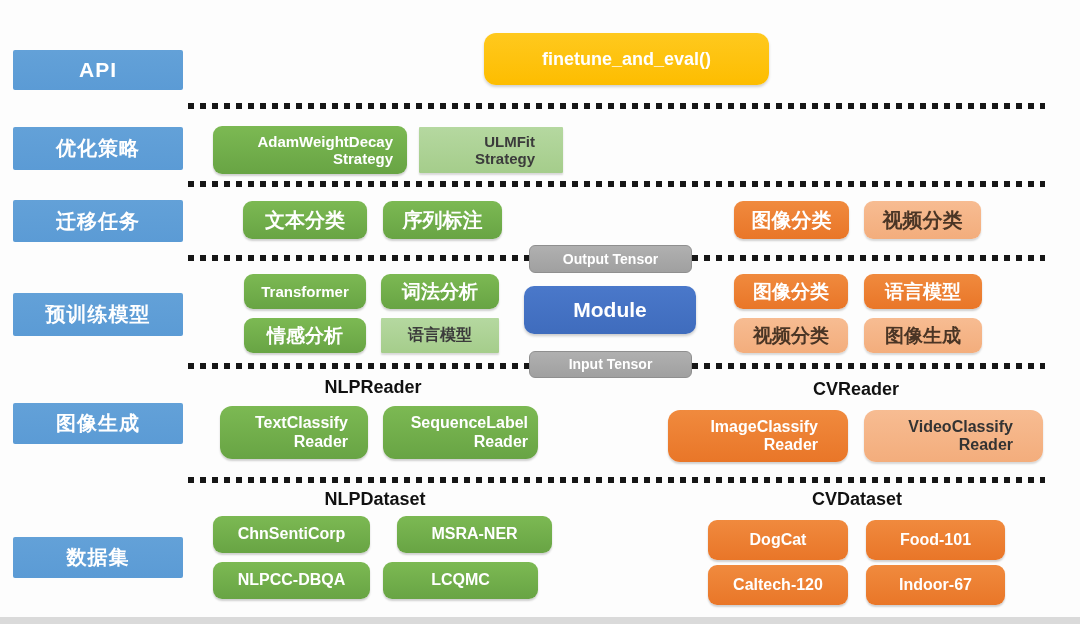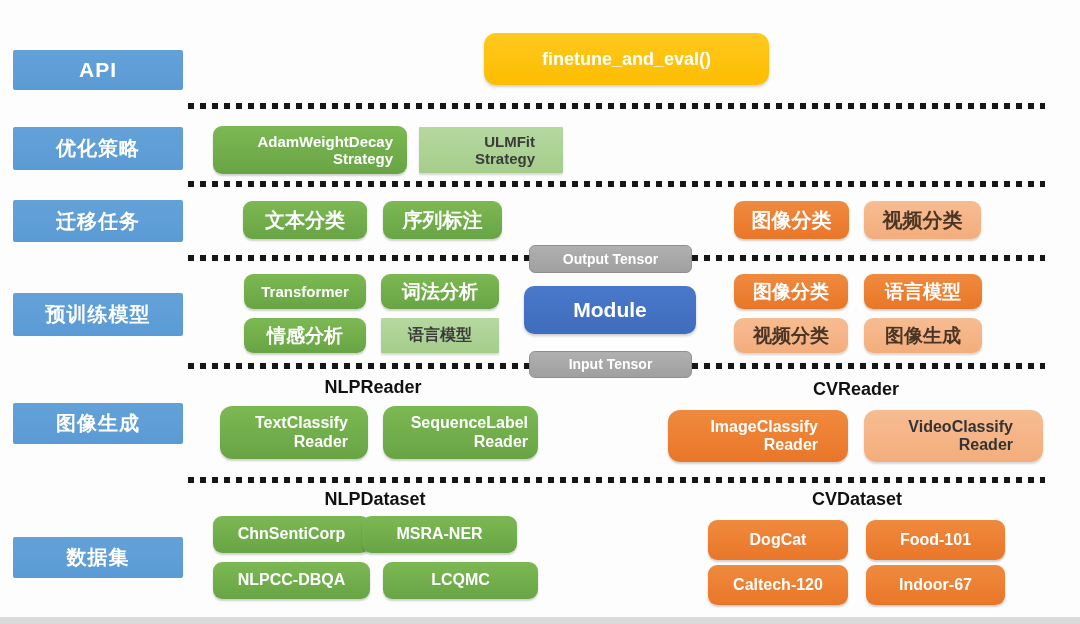--- a/index.html
+++ b/index.html
@@ -139,21 +139,21 @@
   <div class="grouphead" style="left:273px;top:377px">NLPReader</div>
   <div class="grouphead" style="left:756px;top:379px">CVReader</div>
   <div class="box green en-m" style="left:220px;top:406px;width:148px;height:53px;padding:0 20px;border-radius:12px">TextClassify Reader</div>
   <div class="box green en-m" style="left:383px;top:406px;width:155px;height:53px;padding:17px 10px;border-radius:12px">SequenceLabel Reader</div>
   <div class="box orange en-m" style="left:668px;top:410px;width:180px;height:52px;padding:0 30px;border-radius:12px">ImageClassify Reader</div>
   <div class="box lightorange en-m" style="left:864px;top:410px;width:179px;height:52px;padding:0 30px;border-radius:12px;color:#333333">VideoClassify Reader</div>
 
   <div class="grouphead" style="left:275px;top:489px">NLPDataset</div>
   <div class="grouphead" style="left:757px;top:489px">CVDataset</div>
   <div class="box green en-m" style="left:213px;top:516px;width:157px;height:37px">ChnSentiCorp</div>
-  <div class="box green en-m" style="left:362px;top:516px;width:155px;height:37px">MSRA-NER</div>
+  <div class="box green en-m" style="left:397px;top:516px;width:155px;height:37px">MSRA-NER</div>
   <div class="box green en-m" style="left:213px;top:562px;width:157px;height:37px">NLPCC-DBQA</div>
   <div class="box green en-m" style="left:383px;top:562px;width:155px;height:37px">LCQMC</div>
   <div class="box orange en-m" style="left:708px;top:520px;width:140px;height:40px">DogCat</div>
   <div class="box orange en-m" style="left:866px;top:520px;width:139px;height:40px">Food-101</div>
   <div class="box orange en-m" style="left:708px;top:565px;width:140px;height:40px">Caltech-120</div>
   <div class="box orange en-m" style="left:866px;top:565px;width:139px;height:40px">Indoor-67</div>
 
   <div class="bottom-edge"></div>
 </div>
 

